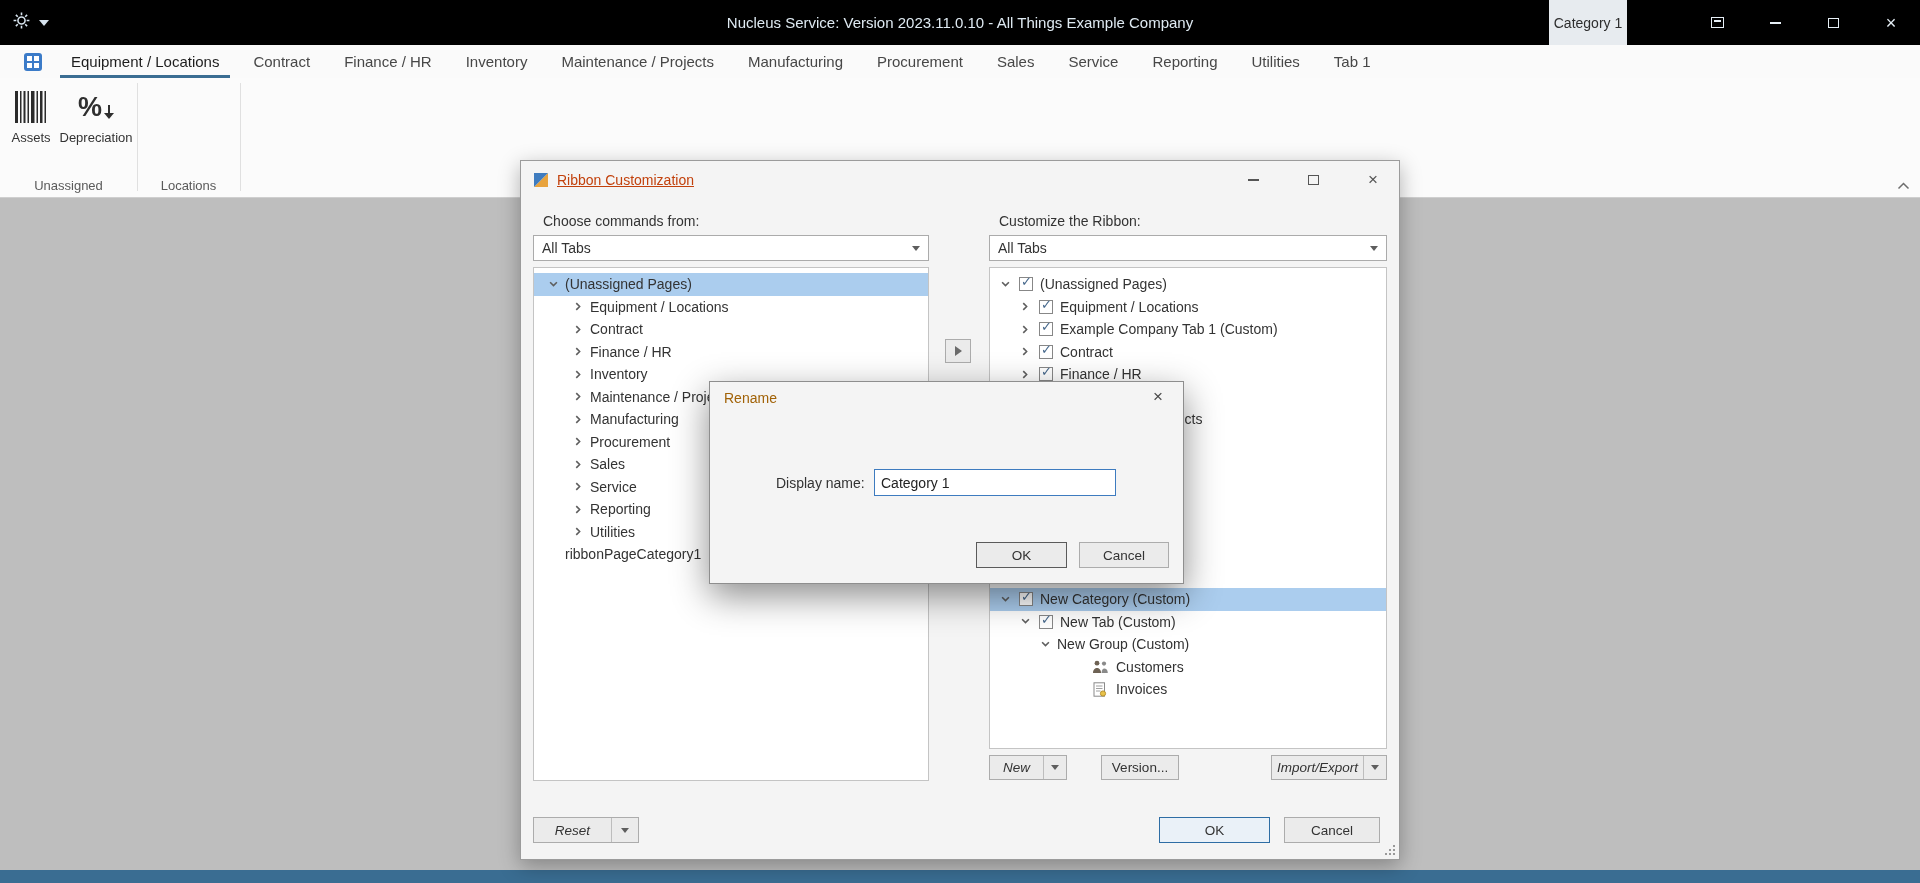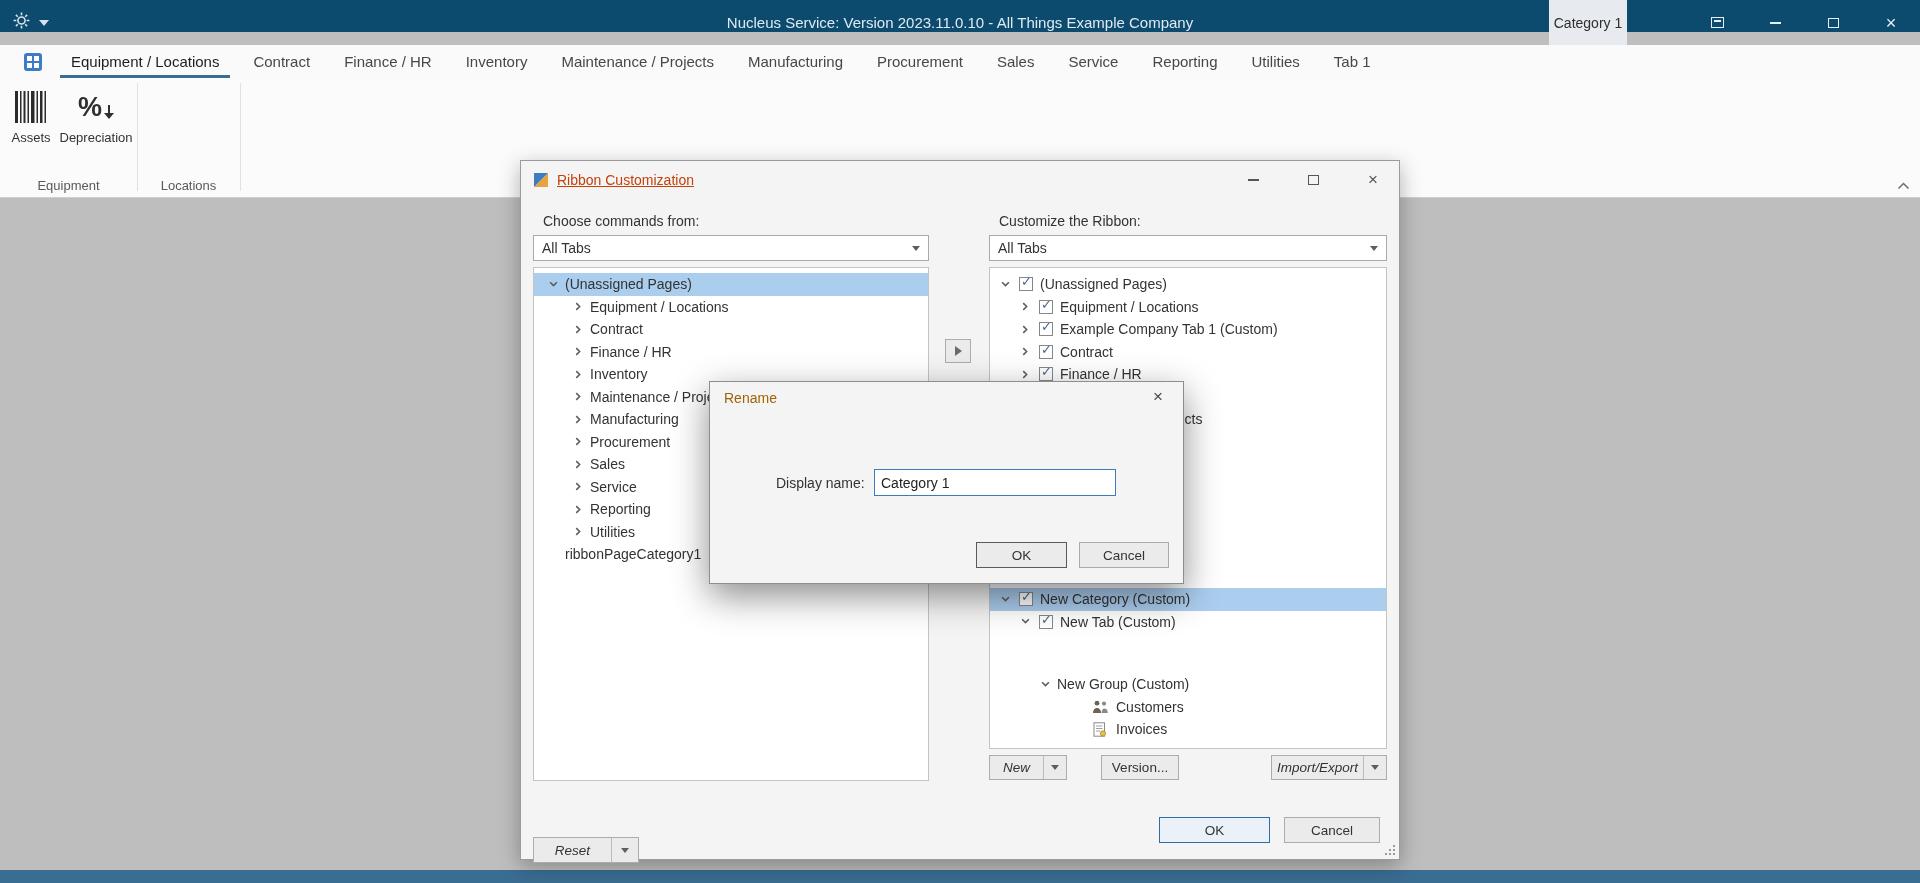--- a/index.html
+++ b/index.html
@@ -1,20 +1,20 @@
 <!DOCTYPE html>
 <html><head>
 <meta charset="utf-8">
 <style>
   * { margin:0; padding:0; box-sizing:border-box; }
   html,body { width:1920px; height:883px; overflow:hidden; }
   body { font-family:"Liberation Sans","DejaVu Sans",sans-serif; background:#BEBEBE; position:relative; color:#333; }
 
   
-  .titlebar { position:absolute; left:0; top:0; right:0; height:32px; background:#0c4a6e; }
+  .titlebar { position:absolute; left:0; top:0; right:0; height:45px; background:#000000; }
   .qat { position:absolute; left:12px; top:0; height:45px; display:flex; align-items:center; gap:8px; }
   .qat-caret { width:0; height:0; border-left:5px solid transparent; border-right:5px solid transparent; border-top:6px solid #D7E4EE; }
   .window-title { position:absolute; left:0; right:0; top:0; height:45px; line-height:45px; text-align:center; font-size:15px; color:#DFEAF2; }
   .category-tab { position:absolute; left:1549px; top:0; width:78px; height:45px; background:#E7EBEF; color:#2E2E2E; font-size:14px; display:flex; align-items:center; justify-content:center; }
   .win-controls { position:absolute; right:0; top:0; height:45px; display:flex; }
   .win-btn { width:58px; height:45px; display:flex; align-items:center; justify-content:center; color:#E6EFF6; cursor:default; }
   .glyph-min { width:11px; height:2px; background:#E6EFF6; }
   .glyph-max { width:11px; height:10px; border:1.5px solid #E6EFF6; }
   .glyph-close { font-size:18px; line-height:18px; color:#E6EFF6; }
   .glyph-ribbonopt { width:13px; height:11px; border:1.5px solid #E6EFF6; position:relative; }
@@ -66,21 +66,21 @@
   .listbox { position:absolute; background:#fff; border:1px solid #C4C4C4; overflow:hidden; padding-top:5px; }
   .trow { height:22.5px; display:flex; align-items:center; font-size:14px; color:#333; cursor:default; }
   .trow.selected { background:#ABCDEE; }
   .chev { width:14px; height:10px; display:flex; align-items:center; flex:none; }
   .chev svg { stroke:#5E5E5E; fill:none; stroke-width:1.4; }
   .cb { width:14px; height:14px; border:1px solid #878787; background:#fff; margin:0 5px 0 4px; position:relative; flex:none; }
   .cb .mark { position:absolute; left:1px; top:-4px; font-size:13px; color:#46688C; }
   .tlabel { white-space:nowrap; margin-left:2px; }
   .cmd-icon { width:18px; height:16px; margin-right:5px; display:flex; align-items:center; justify-content:center; flex:none; }
   .pl-l-root { padding-left:15px; } .pl-l-child { padding-left:40px; } .pl-l-noexp { padding-left:29px; }
-  .pl-r-root { padding-left:11px; } .pl-r-child { padding-left:31px; } .pl-r-sub { padding-left:51px;margin-top:40px; } .pl-r-cmd { padding-left:101px; }
+  .pl-r-root { padding-left:11px; } .pl-r-child { padding-left:31px; } .pl-r-sub { padding-left:51px; } .pl-r-cmd { padding-left:101px; }
   .add-btn { position:absolute; left:424px; top:178px; width:26px; height:24px; }
   .arrow-r { width:0; height:0; border-top:5px solid transparent; border-bottom:5px solid transparent; border-left:7px solid #6B6B6B; }
   .grip { position:absolute; right:4px; bottom:4px; width:12px; height:12px; }
   .grip i { position:absolute; width:2px; height:2px; background:#9A9A9A; }
   .grip i:nth-child(1){ right:0; bottom:8px; } .grip i:nth-child(2){ right:4px; bottom:4px; }
   .grip i:nth-child(3){ right:0; bottom:4px; } .grip i:nth-child(4){ right:8px; bottom:0; }
   .grip i:nth-child(5){ right:4px; bottom:0; } .grip i:nth-child(6){ right:0; bottom:0; }
 
   
   .dlg2 { position:absolute; left:709px; top:381px; width:475px; height:203px; background:#F4F4F4; border:1px solid #8E8E8E; box-shadow:0 12px 34px rgba(0,0,0,.45); z-index:20; }
@@ -174,21 +174,21 @@
           <span class="dn-arrow">
             <span class="stem"></span>
             <span class="head"></span>
           </span>
         </span>
     </span>
     <span class="rlbl">Depreciation</span>
   </div>
   <div class="rgroup-sep" style="left:137px;"></div>
   <div class="rgroup-sep" style="left:240px;"></div>
-  <div class="rgroup-label" style="left:0; width:137px;">Equipment</div>
+  <div class="rgroup-label" style="left:0; width:137px;">Unassigned</div>
   <div class="rgroup-label" style="left:137px; width:103px;">Locations</div>
   <div class="ribbon-collapse">
     <svg width="13" height="8" viewBox="0 0 13 8">
         <path d="M1.5 6.5 L6.5 1.5 L11.5 6.5" fill="none" stroke="#6E6E6E" stroke-width="1.5"></path>
       </svg>
   </div>
 </div>
 
 <div class="statusbar"></div>
 
@@ -543,21 +543,21 @@
       </span>
   </div>
   <div class="btn" style="position:absolute; left:580px; top:594px; width:78px; height:25px;">Version...</div>
   <div class="btn split" style="position:absolute; left:750px; top:594px; width:116px; height:25px;">
     <span class="main">Import/Export</span>
     <span class="drop">
         <span class="caret-dn"></span>
       </span>
   </div>
 
-  <div class="btn split" style="position:absolute; left:12px; top:676px; width:106px; height:26px;">
+  <div class="btn split" style="position:absolute; left:12px; top:656px; width:106px; height:26px;">
     <span class="main">Reset</span>
     <span class="drop" style="width:27px;">
         <span class="caret-dn"></span>
       </span>
   </div>
   <div class="btn" style="position:absolute; left:638px; top:656px; width:111px; height:26px; border-color:#2E6DA4; background:#EAF1F8;">OK</div>
   <div class="btn" style="position:absolute; left:763px; top:656px; width:96px; height:26px;">Cancel</div>
 
   <div class="grip">
       <i></i>

